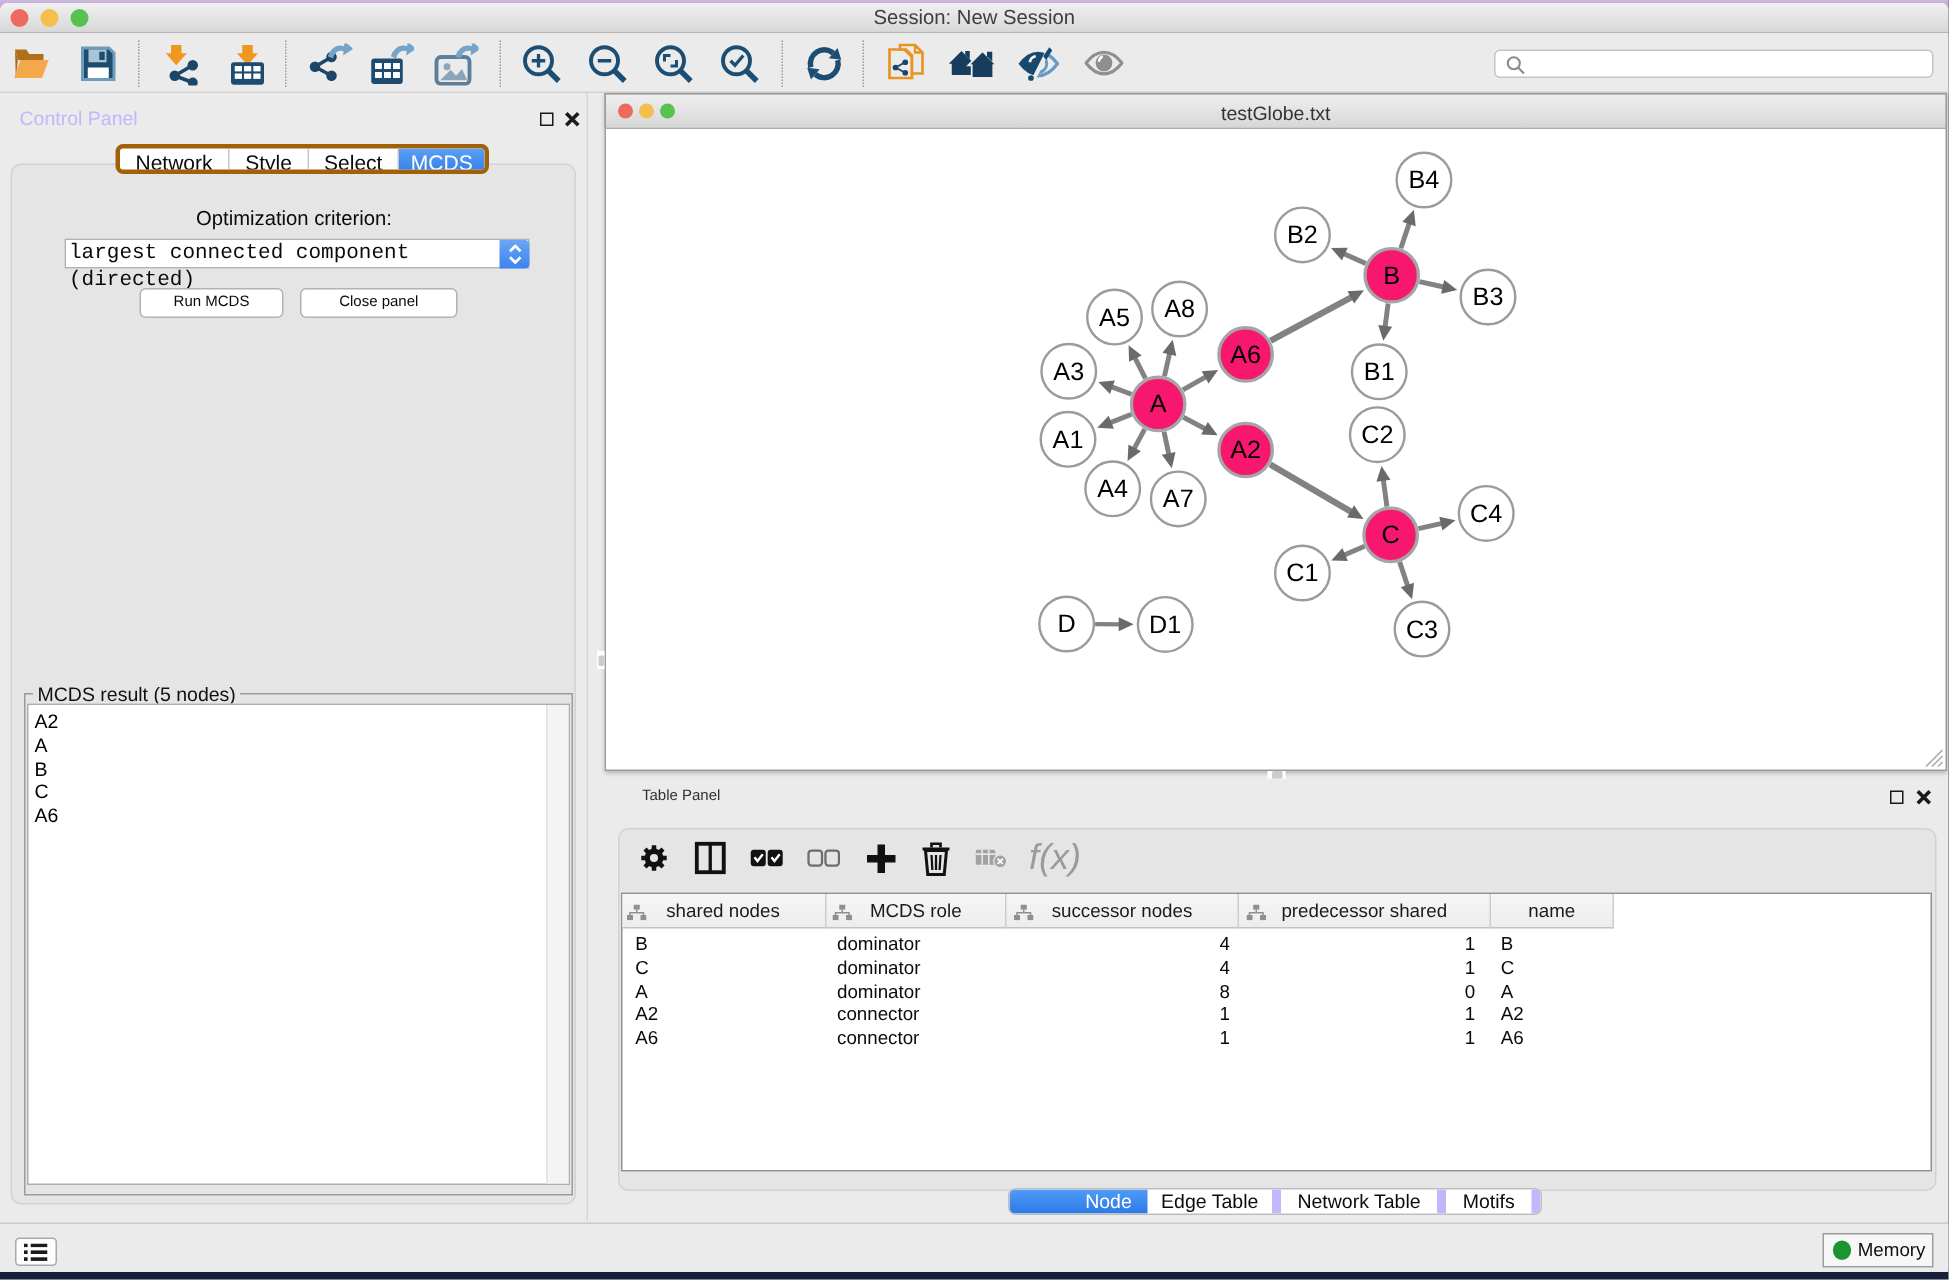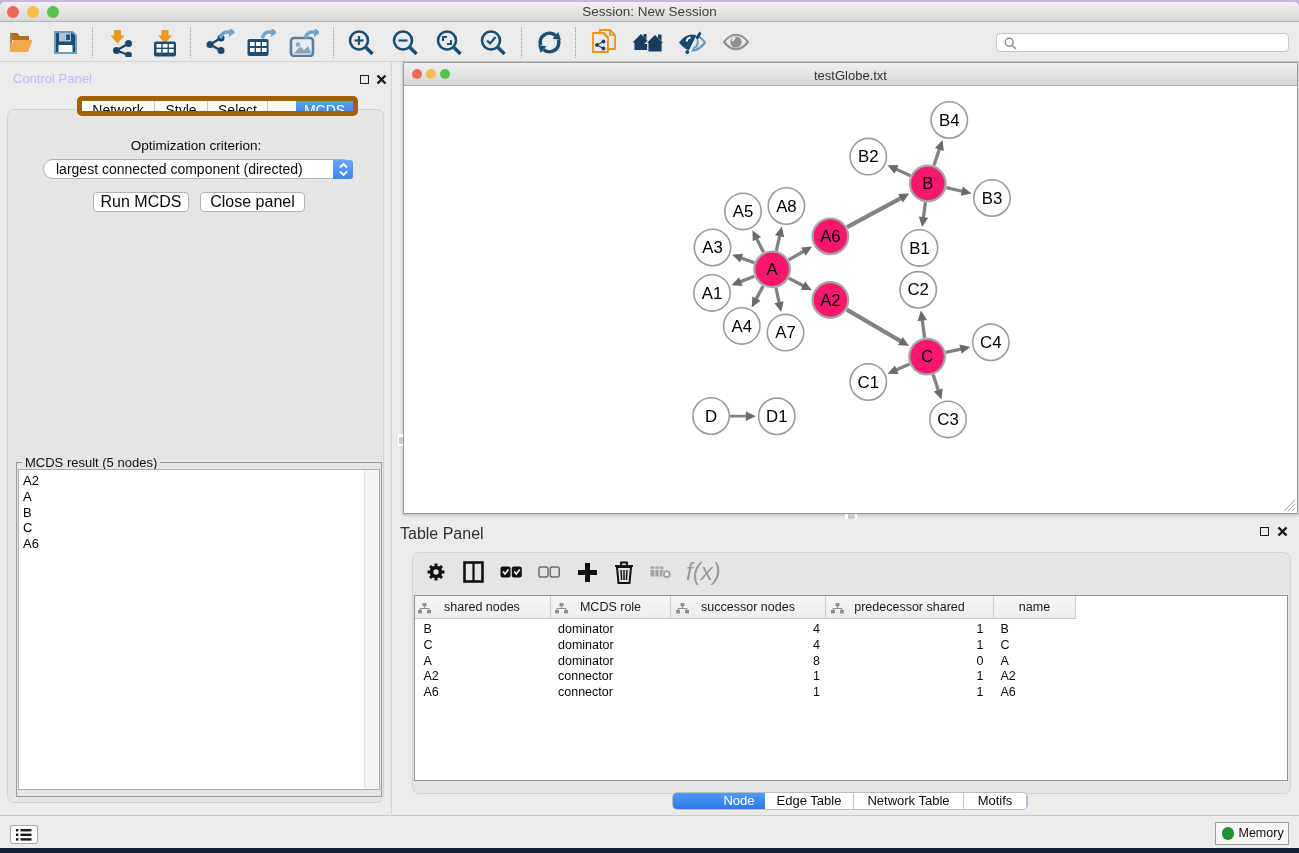--- a/index.html
+++ b/index.html
@@ -10,52 +10,52 @@
 #appwin{left:0;top:2px;width:1299px;height:844px;background:#ebebeb;border-radius:5px 5px 0 0;}
 #titlebar{left:0;top:2px;width:1299px;height:20px;background:linear-gradient(#f0f0f0,#d8d8d8);border-bottom:1px solid #b4b4b4;border-radius:5px 5px 0 0;}
 .tl{width:12px;height:12px;border-radius:50%;top:6px;}
 #title{left:0;top:4px;width:1299px;text-align:center;font-size:13.5px;color:#3e3e3e;}
 #toolbar{left:0;top:23px;width:1299px;height:39px;background:#ebebeb;border-bottom:1px solid #d2d2d2;}
 .tsep{top:27px;width:0;height:31px;border-left:1px dotted #9a9a9a;}
 #search{left:996px;top:33px;width:293px;height:19px;background:#fff;border:1px solid #c5c5c5;border-radius:4px;}
 
 #cp-title{left:13px;top:71px;font-size:13px;color:#c4b5fd;}
 #cp-inner{left:7px;top:109px;width:377px;height:694px;background:#e5e5e5;border:1px solid #d2d2d2;border-radius:7px;}
-#cp-tabs{left:77px;top:96px;height:20px;border:5px solid #a16207;border-radius:5px;background:#fff;display:flex;overflow:hidden;}
+#cp-tabs{left:77px;top:96px;height:20px;border:3px solid #a16207;border-radius:5px;background:#fff;display:flex;overflow:hidden;}
 .cptab{height:18px;line-height:18px;font-size:14px;color:#0b0b0b;text-align:center;border-right:1px solid #c6c6c6;}
-.cptab.sel{background:linear-gradient(#5c9ff5,#2e7ce9);color:#fff;border-right:none;margin-left:28px;}
+.cptab.sel{background:linear-gradient(#5c9ff5,#2e7ce9);color:#fff;border-right:none;}
 #optlabel{left:7px;top:137.5px;width:378px;text-align:center;font-size:13.5px;color:#0a0a0a;}
-#combo{left:43px;top:159px;width:310px;height:20px;background:#fff;border:1px solid #b2b2b2;border-radius:10px;font-size:14px;color:#0a0a0a;line-height:18px;padding-left:12px;}
+#combo{left:43px;top:159px;width:310px;height:20px;background:#fff;border:1px solid #b2b2b2;border-radius:0;font-size:14px;color:#0a0a0a;line-height:18px;padding-left:2px;font-family:Liberation Mono, monospace;}
 #combo-btn{left:333px;top:159.5px;width:20px;height:19px;border-radius:0 3px 3px 0;background:linear-gradient(#6aa6f5,#3d83ef);}
-.btn{top:192px;height:20px;background:#fff;border:1px solid #b2b2b2;border-radius:4px;font-size:16px;color:#0a0a0a;text-align:center;line-height:18px;}
+.btn{top:192px;height:20px;background:#fff;border:1px solid #b2b2b2;border-radius:4px;font-size:10px;color:#0a0a0a;text-align:center;line-height:18px;}
 #grpbox{left:16px;top:462px;width:366px;height:335px;border:1px solid #9b9b9b;}
 #grplabel{left:22px;top:455px;background:#e5e5e5;padding:0 3px;font-size:13px;color:#111;}
 #mcdslist{left:18px;top:469px;width:361.5px;height:321px;background:#fff;border:1px solid #adadad;font-size:13px;line-height:15.8px;padding:3px 0 0 4px;color:#000;}
 #mcdsscroll{left:364px;top:470px;width:14.5px;height:319px;background:#f4f4f4;border-left:1px solid #e2e2e2;}
 
 #statsep{left:0;top:815px;width:1299px;height:1px;background:#c9c9c9;}
 #statbar{left:0;top:816px;width:1299px;height:32px;background:#ebebeb;}
 #listbtn{left:10px;top:825px;width:28px;height:19px;background:#fdfdfd;border:1px solid #a9a9a9;border-radius:3px;}
 #membtn{left:1214.5px;top:822px;width:74px;height:23px;background:#f7f7f7;border:1px solid #9c9c9c;font-size:12.5px;color:#111;line-height:21px;padding-left:23px;}
 #memdot{left:1221.5px;top:827px;width:12.5px;height:12.5px;border-radius:50%;background:#1e9333;}
 
 #netwin{left:403px;top:62px;width:895px;height:452px;background:#fff;border:1px solid #9b9b9b;box-shadow:0 1px 3px rgba(0,0,0,.25);}
 #nettitle{left:403px;top:62px;width:895px;height:24px;background:linear-gradient(#efefef,#d7d7d7);border:1px solid #9b9b9b;border-bottom:1px solid #a9a9a9;}
 .ntl{width:10px;height:10px;border-radius:50%;top:69px;}
 #netname{left:403px;top:68px;width:895px;text-align:center;font-size:13px;color:#333;}
 
-#tp-title{left:400px;top:525px;font-size:16px;color:#303030;}
+#tp-title{left:428px;top:525px;font-size:10px;color:#303030;}
 #tp-inner{left:412px;top:552px;width:879px;height:242px;background:#e5e5e5;border:1px solid #d2d2d2;border-radius:7px;}
 #tbl{left:413.5px;top:595px;width:874.5px;height:185.5px;background:#fff;border:1px solid #919191;}
 #thead{left:414.5px;top:596px;width:661.5px;height:23px;background:linear-gradient(#f6f6f6,#ededed);border-bottom:1px solid #c2c2c2;}
 .thcell{top:596px;height:23px;border-right:1px solid #cdcdcd;font-size:12.5px;color:#1a1a1a;text-align:center;line-height:23px;}
 .trow{height:15.8px;font-size:12.5px;color:#0a0a0a;line-height:15.8px;}
 .tcell{position:absolute;}
 #tabsrow{left:672px;top:792px;height:18px;display:flex;border:1px solid #bdbdbd;border-radius:5px;background:#fff;overflow:hidden;}
-.btab{height:16px;line-height:16px;font-size:13px;color:#0b0b0b;text-align:center;border-right:1px solid #c4b5fd;}
+.btab{height:16px;line-height:16px;font-size:13px;color:#0b0b0b;text-align:center;border-right:6px solid #c4b5fd;}
 .btab.sel{background:linear-gradient(#4f9bf5,#2d7ae8);color:#fff;border-right:none;padding-left:40px;}
 </style>
 </head>
 <body>
 <div class="abs" id="topstrip"></div>
 <div class="abs" id="appwin"></div>
 <div class="abs" id="titlebar"></div>
 <div class="abs tl" style="left:7px;background:#ee6a5e;"></div>
 <div class="abs tl" style="left:27px;background:#f5bf4e;"></div>
 <div class="abs tl" style="left:47px;background:#59c150;"></div>

